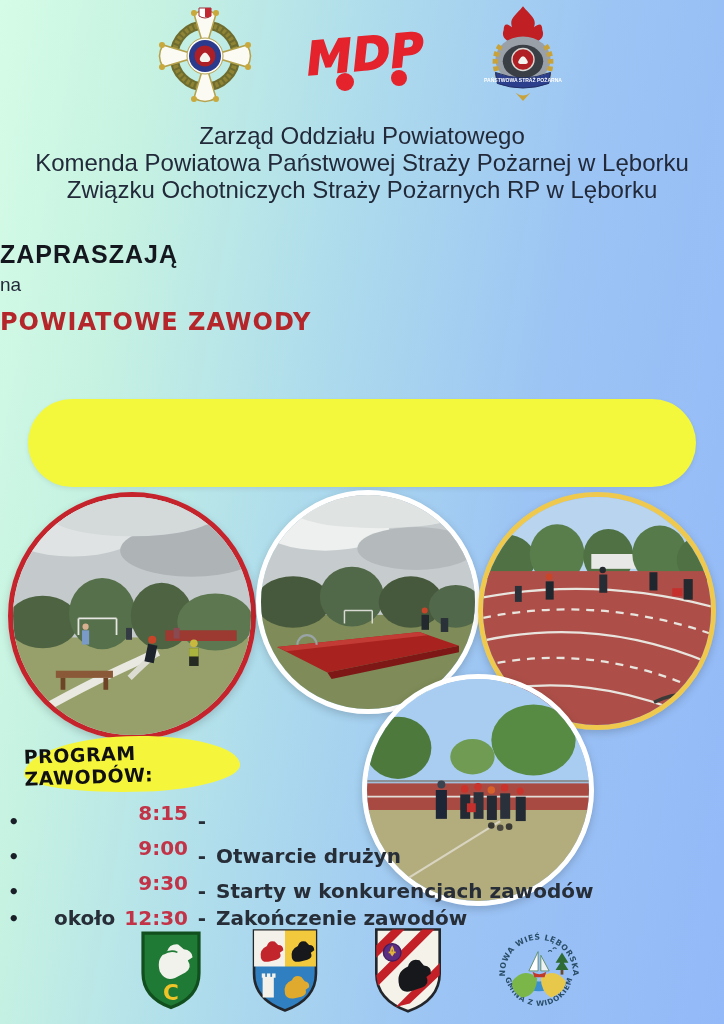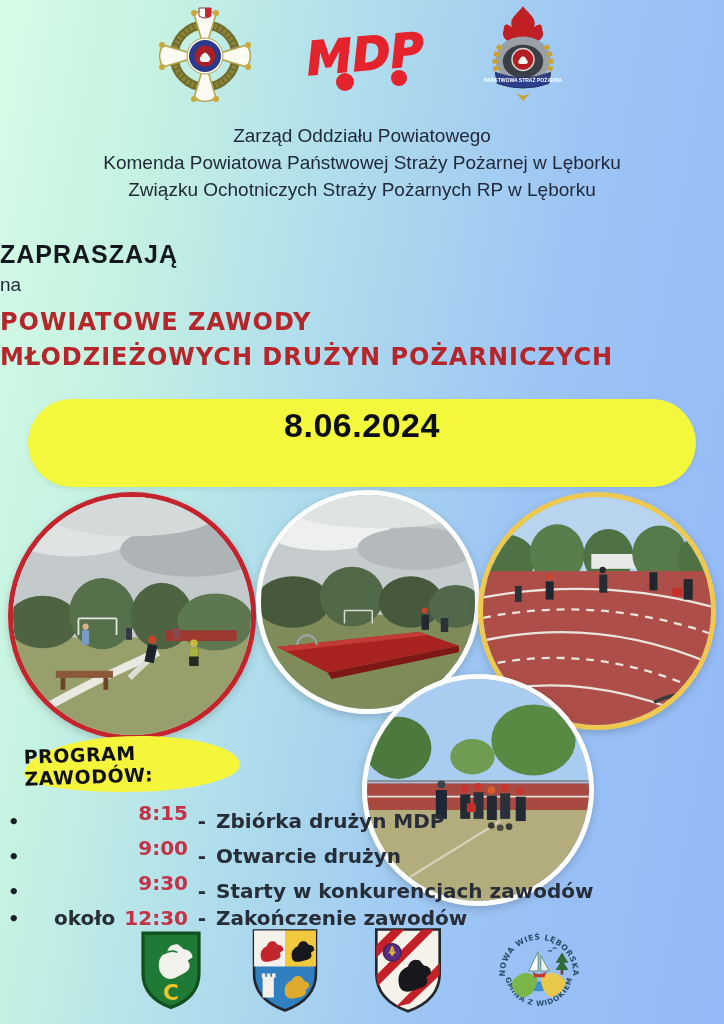--- a/index.html
+++ b/index.html
@@ -7,21 +7,21 @@
     position:relative;width:724px;height:1024px;margin:0 auto;overflow:hidden;
     background:linear-gradient(100deg,#d5fce6 0%,#c6f2e2 18%,#aedcec 42%,#9cc4f4 68%,#93b9f8 100%);
     font-family:"Liberation Sans",sans-serif;color:#20262e;
   }
   .abs{position:absolute;left:0;right:0;}
   
   .logos{top:2px;height:104px;display:flex;justify-content:center;align-items:center;gap:52px;}
   
   .organizers{top:122px;text-align:center;}
   .org-heading{font-size:21px;font-weight:700;text-decoration:underline;color:#1d2330;margin-bottom:5px;}
-  .org-line{font-size:19px;line-height:27px;color:#222a3a;}
+  .org-line{font-size:24px;line-height:27px;color:#222a3a;}
   
   .invitation{top:240px;text-align:left;}
   .invite{font-size:25px;font-weight:800;letter-spacing:1px;color:#14171e;}
   .prep{font-size:19px;margin-top:5px;color:#222a3a;}
   .red-title{font-family:"DejaVu Sans",sans-serif;font-size:24px;font-weight:800;letter-spacing:1px;color:#b5262b;line-height:35px;}
   .red-title.first{margin-top:9px;}
   
   .event-box{top:399px;left:28px;right:28px;height:88px;background:#f4f83c;border-radius:46px;
     text-align:center;box-shadow:0 2px 5px rgba(0,0,0,.08);}
   .event-date{font-size:34px;font-weight:800;color:#0d0f13;margin-top:7px;letter-spacing:.5px;}
@@ -118,25 +118,23 @@
   <section class="abs organizers">
     <div class="org-line">Zarząd Oddziału Powiatowego</div>
     <div class="org-line">Komenda Powiatowa Państwowej Straży Pożarnej w Lęborku</div>
     <div class="org-line">Związku Ochotniczych Straży Pożarnych RP w Lęborku</div>
   </section>
 
   <section class="abs invitation">
     <div class="invite">ZAPRASZAJĄ</div>
     <div class="prep">na</div>
     <div class="red-title first">POWIATOWE ZAWODY</div>
-    <div class="red-title">MŁODZIEŻOWYCH DRUŻYN POŻARNICZYCH</div>
   </section>
 
   <div class="abs event-box">
-    <div class="event-date">8.06.2024</div>
   </div>
 
   <div class="abs collage">
 
     <div class="circle c1">
       <svg viewBox="0 0 200 200">
         <rect width="200" height="125" fill="#c4cacc"></rect>
         <ellipse cx="50" cy="30" rx="55" ry="20" fill="#dfe3e3"></ellipse>
         <ellipse cx="150" cy="45" rx="60" ry="22" fill="#aeb4b6"></ellipse>
         <ellipse cx="100" cy="15" rx="70" ry="18" fill="#d4d9da"></ellipse>
@@ -255,21 +253,20 @@
   </div>
 
   <div class="abs schedule">
     <div class="srow">
       <span class="bullet"></span>
       <span class="timecol">
           <span class="prefix"></span>
           <span class="time">8:15</span>
         </span>
       <span class="dash">-</span>
-      <span class="slabel">Zbiórka drużyn MDP</span>
     </div>
     <div class="srow">
       <span class="bullet"></span>
       <span class="timecol">
           <span class="prefix"></span>
           <span class="time">9:00</span>
         </span>
       <span class="dash">-</span>
       <span class="slabel">Otwarcie drużyn</span>
     </div>

